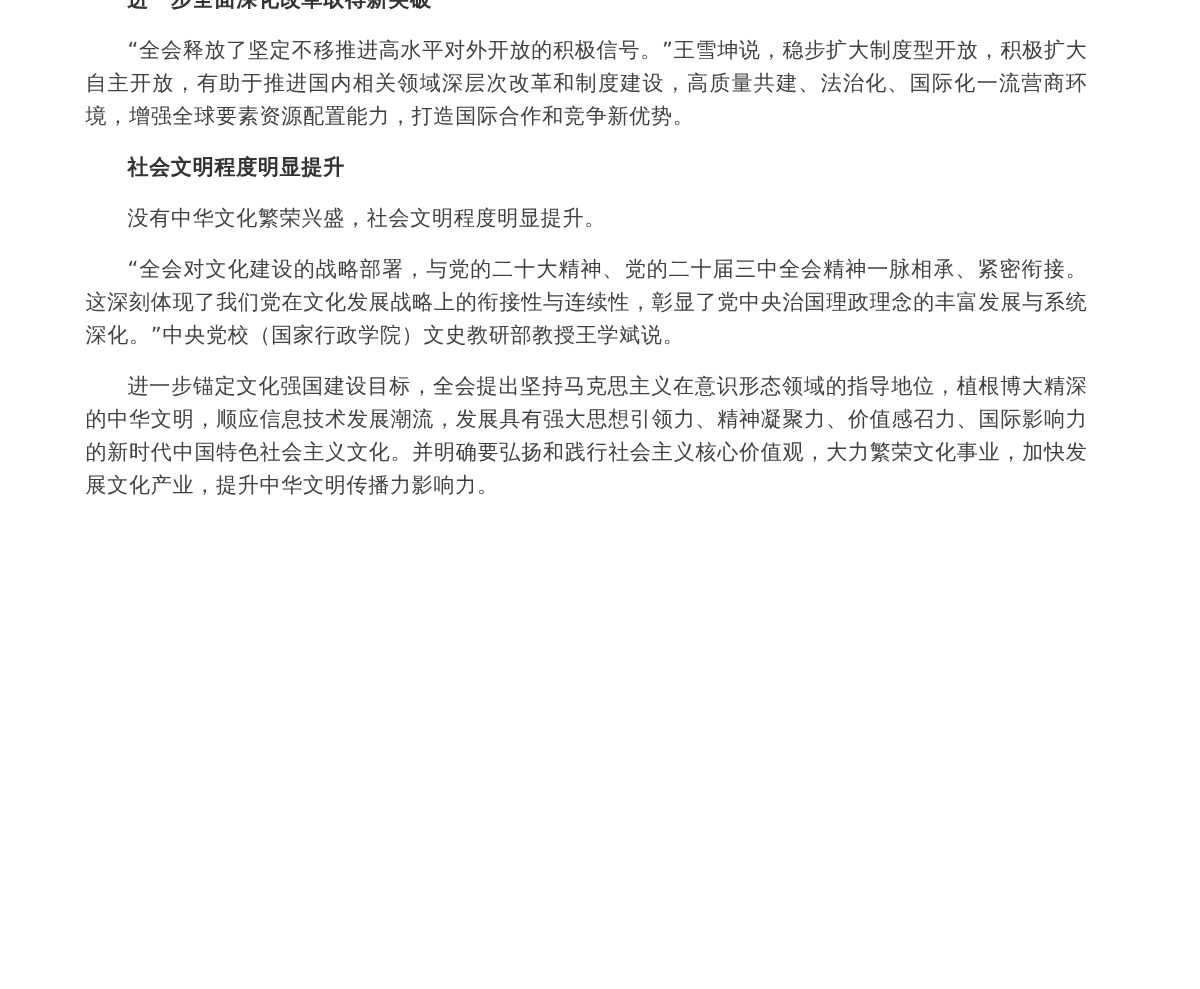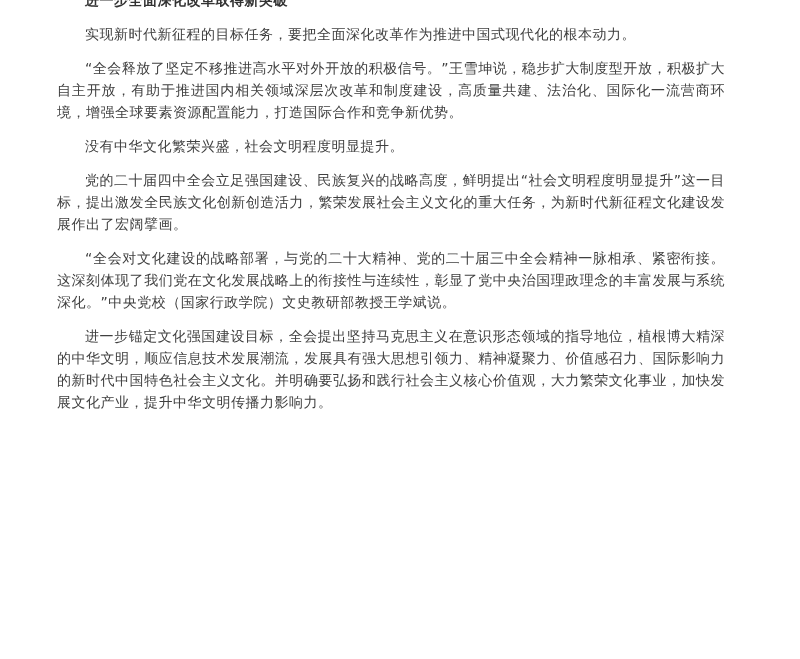--- a/index.html
+++ b/index.html
@@ -42,21 +42,20 @@
   .article h3.clipped-top {
     margin-top: -11px;
   }
 </style>
 </head>
 <body>
 
 <div class="page">
   <div class="article">
     <h3 class="clipped-top">进一步全面深化改革取得新突破</h3>
-    <p>实现新时代新征程的目标任务，要把全面深化改革作为推进中国式现代化的根本动力。</p>
     <p>“全会释放了坚定不移推进高水平对外开放的积极信号。”王雪坤说，稳步扩大制度型开放，积极扩大自主开放，有助于推进国内相关领域深层次改革和制度建设，高质量共建、法治化、国际化一流营商环境，增强全球要素资源配置能力，打造国际合作和竞争新优势。</p>
+    <h3>社会文明程度明显提升</h3>
     <p>没有中华文化繁荣兴盛，社会文明程度明显提升。</p>
-    <p>党的二十届四中全会立足强国建设、民族复兴的战略高度，鲜明提出“社会文明程度明显提升”这一目标，提出激发全民族文化创新创造活力，繁荣发展社会主义文化的重大任务，为新时代新征程文化建设发展作出了宏阔擘画。</p>
     <p>“全会对文化建设的战略部署，与党的二十大精神、党的二十届三中全会精神一脉相承、紧密衔接。这深刻体现了我们党在文化发展战略上的衔接性与连续性，彰显了党中央治国理政理念的丰富发展与系统深化。”中央党校（国家行政学院）文史教研部教授王学斌说。</p>
     <p>进一步锚定文化强国建设目标，全会提出坚持马克思主义在意识形态领域的指导地位，植根博大精深的中华文明，顺应信息技术发展潮流，发展具有强大思想引领力、精神凝聚力、价值感召力、国际影响力的新时代中国特色社会主义文化。并明确要弘扬和践行社会主义核心价值观，大力繁荣文化事业，加快发展文化产业，提升中华文明传播力影响力。</p>
 
   </div>
 </div>
 
 </body></html>

